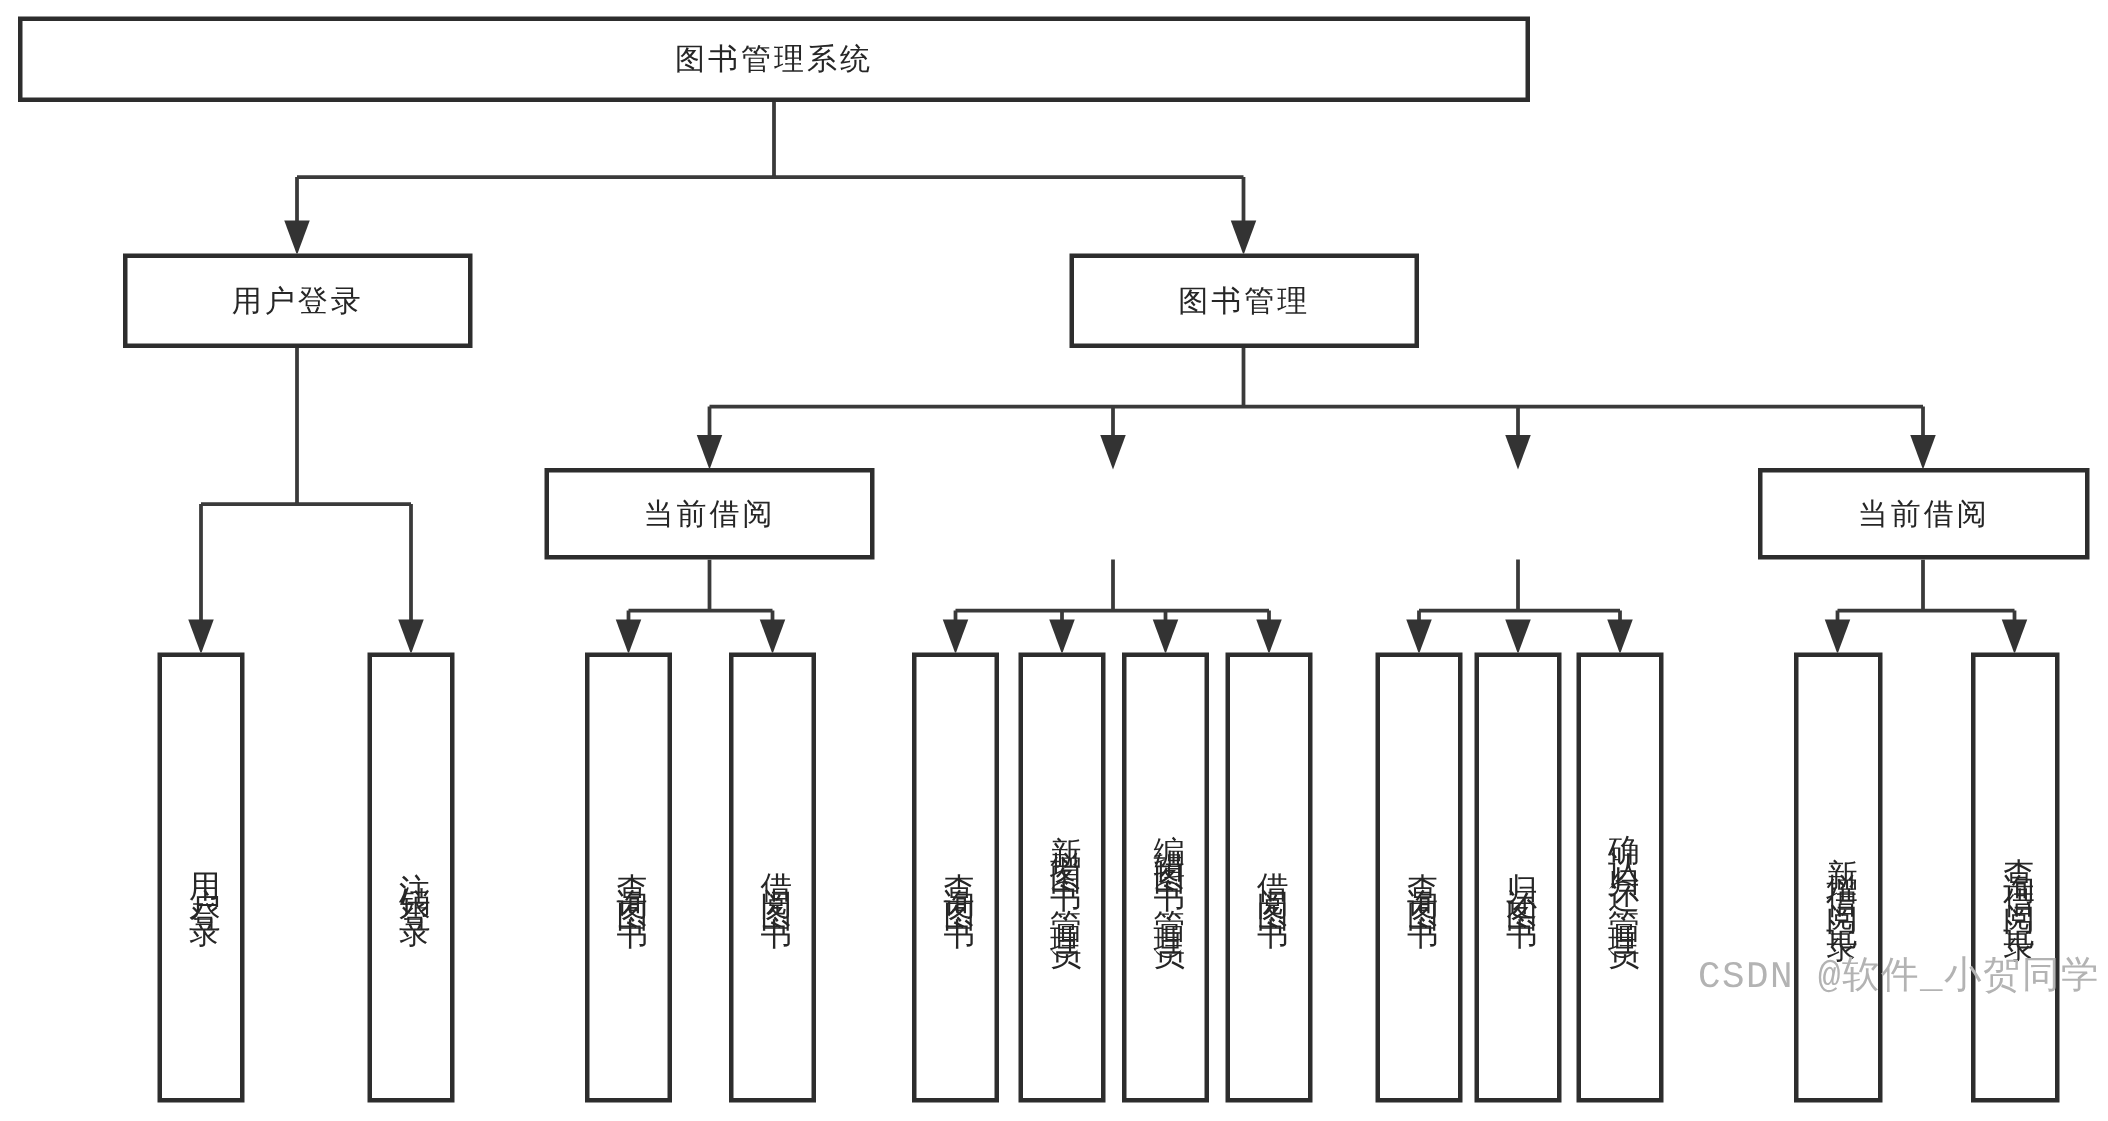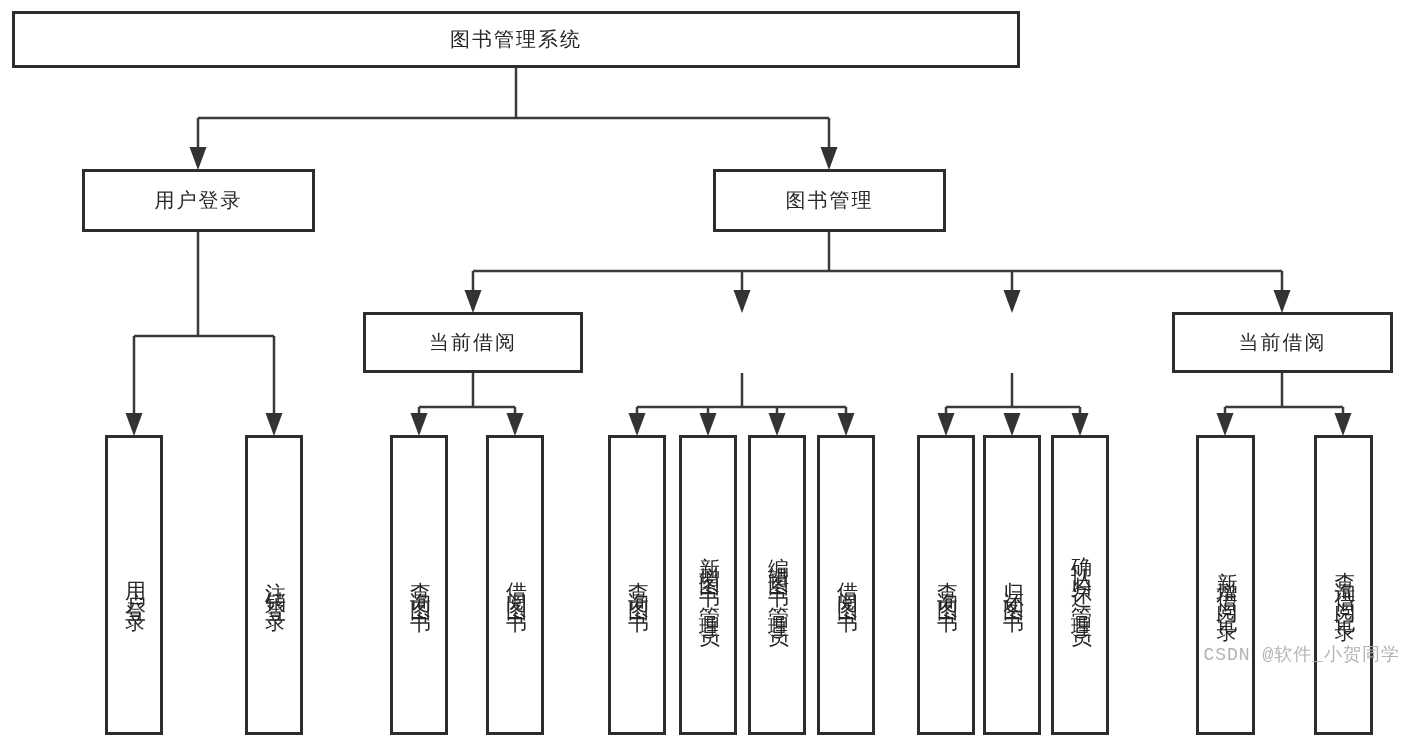--- a/index.html
+++ b/index.html
@@ -32,21 +32,21 @@
     font-size: 21px;
     line-height: 1;
     letter-spacing: 10px;
     white-space: nowrap;
   }
   .watermark {
     position: absolute;
     right: 5px;
     bottom: 3px;
     color: #b3b3b3;
-    font-size: 18px;
+    font-size: 25px;
     letter-spacing: 1px;
   }
 </style>
 </head>
 <body>
 
 <div class="stage">
 
   <svg class="wires" width="1405" height="747" viewBox="0 0 1405 747">
     <g stroke="#3a3a3a" stroke-width="2.5" fill="none">

